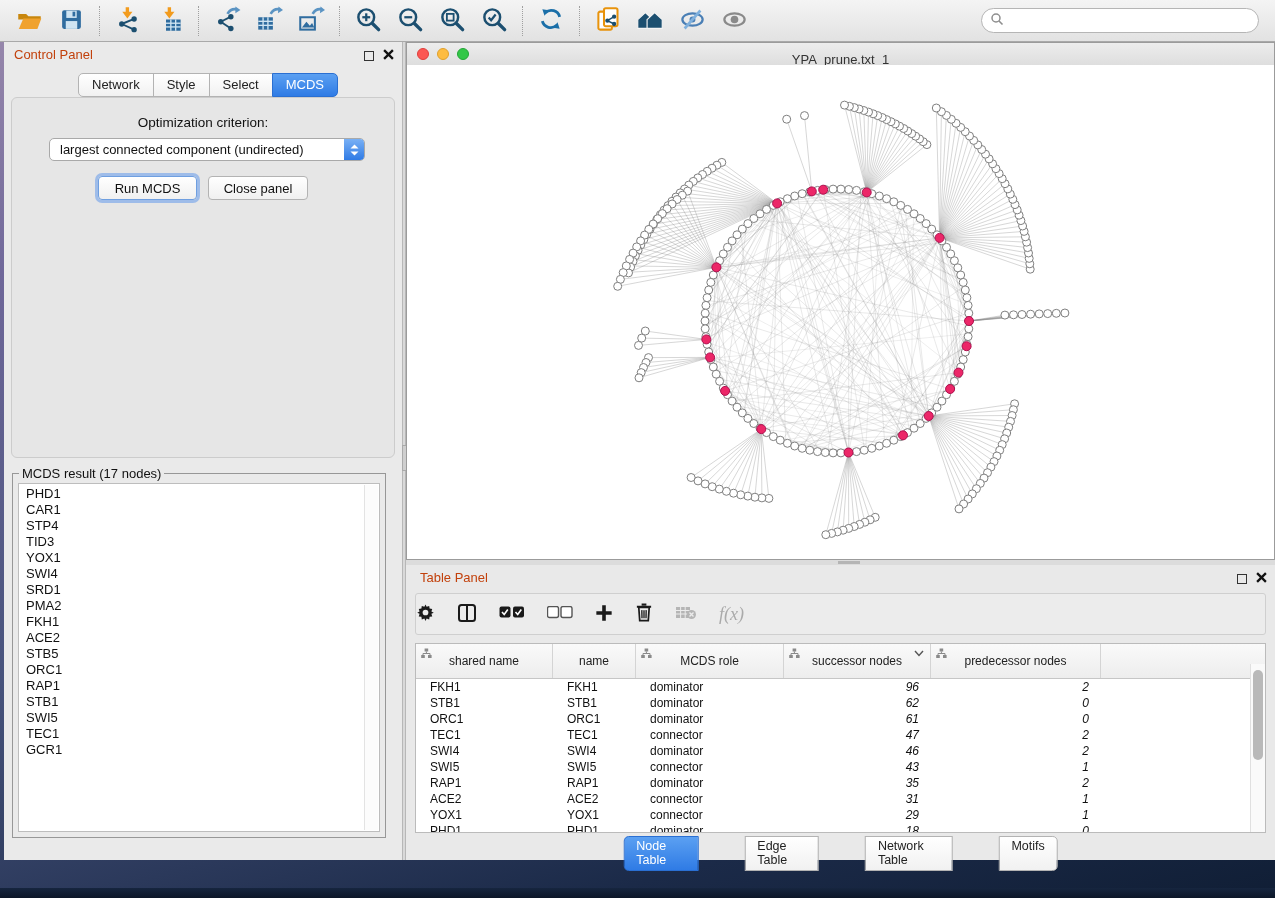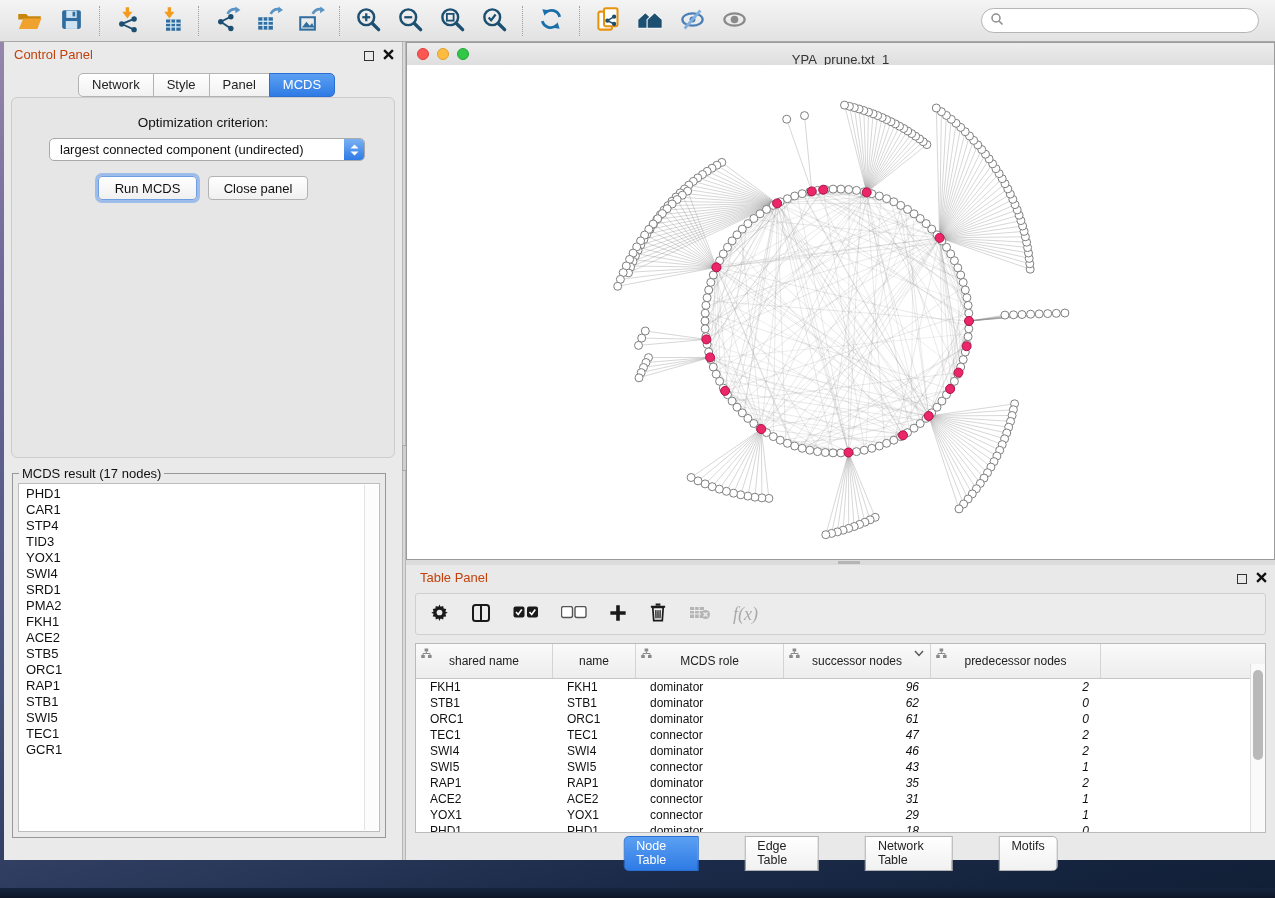--- a/index.html
+++ b/index.html
@@ -72,21 +72,21 @@
   .net-win { position:absolute; left:402px; top:0; width:869px; height:518px; border:1px solid #9b9b9b; background:#fff; }
   .net-title { height:34px; background:linear-gradient(#ededed,#d6d6d6); border-bottom:1px solid #b1b1b1;
     position:relative; display:flex; align-items:center; justify-content:center; font-size:13px; color:#333; }
   .lights { position:absolute; left:10px; top:5px; display:flex; gap:8px; }
   .light { width:12px; height:12px; border-radius:50%; }
   .net-canvas { position:absolute; left:0; top:22px; right:0; bottom:0; background:#fff; }
 
   
   .table-panel { position:absolute; left:402px; top:523px; width:869px; height:295px; background:#e9e9e9; }
   .tp-toolbar { position:absolute; left:9px; top:28px; right:9px; height:42px; background:#ececec;
-    border:1px solid #cfcfcf; border-radius:3px; display:flex; align-items:center; padding-left:14px; gap:22px; }
+    border:1px solid #cfcfcf; border-radius:3px; display:flex; align-items:center; gap:22px; }
   .fx { font-family:"Liberation Serif", serif; font-style:italic; font-size:18px; color:#aaa; }
   .tbl { position:absolute; left:9px; top:78px; right:9px; height:190px; background:#fff; border:1px solid #bbb; overflow:hidden; }
   .tbl-head { display:grid; grid-template-columns:137px 83px 148px 147px 170px 1fr;
     height:35px; background:linear-gradient(#fafafa,#ededed); border-bottom:1px solid #c6c6c6; }
   .th { position:relative; display:flex; align-items:center; justify-content:center;
     font-size:12px; color:#222; border-right:1px solid #d4d4d4; }
   .th .tree { position:absolute; left:5px; top:4px; }
   .th .sort { position:absolute; right:6px; top:6px; }
   .tbl-row { display:grid; grid-template-columns:137px 83px 148px 147px 170px 1fr; height:16px; }
   .td { font-size:12px; color:#111; line-height:16px; white-space:nowrap; }
@@ -257,21 +257,21 @@
     <div class="panel-title">Control Panel</div>
     <div class="win-btns">
       <span class="float-ic"></span>
       <span><svg width="11" height="11" viewBox="0 0 10 10">
             <path d="M1 1 L9 9 M9 1 L1 9" stroke="#111" stroke-width="2.1"></path>
           </svg></span>
     </div>
     <div class="seg-tabs cp-tabs">
       <span class="seg-tab">Network</span>
       <span class="seg-tab">Style</span>
-      <span class="seg-tab">Panel</span>
+      <span class="seg-tab">Select</span>
       <span class="seg-tab active">MCDS</span>
     </div>
 
     <div class="tab-content">
       <div class="opt-label">Optimization criterion:</div>
       <div class="opt-select">
         <span class="val">largest connected component (undirected)</span>
         <span class="opt-step">
             <svg width="9" height="5" viewBox="0 0 9 5">
               <path d="M0.5 4.5 L4.5 0.5 L8.5 4.5 Z" fill="#fff"></path>

